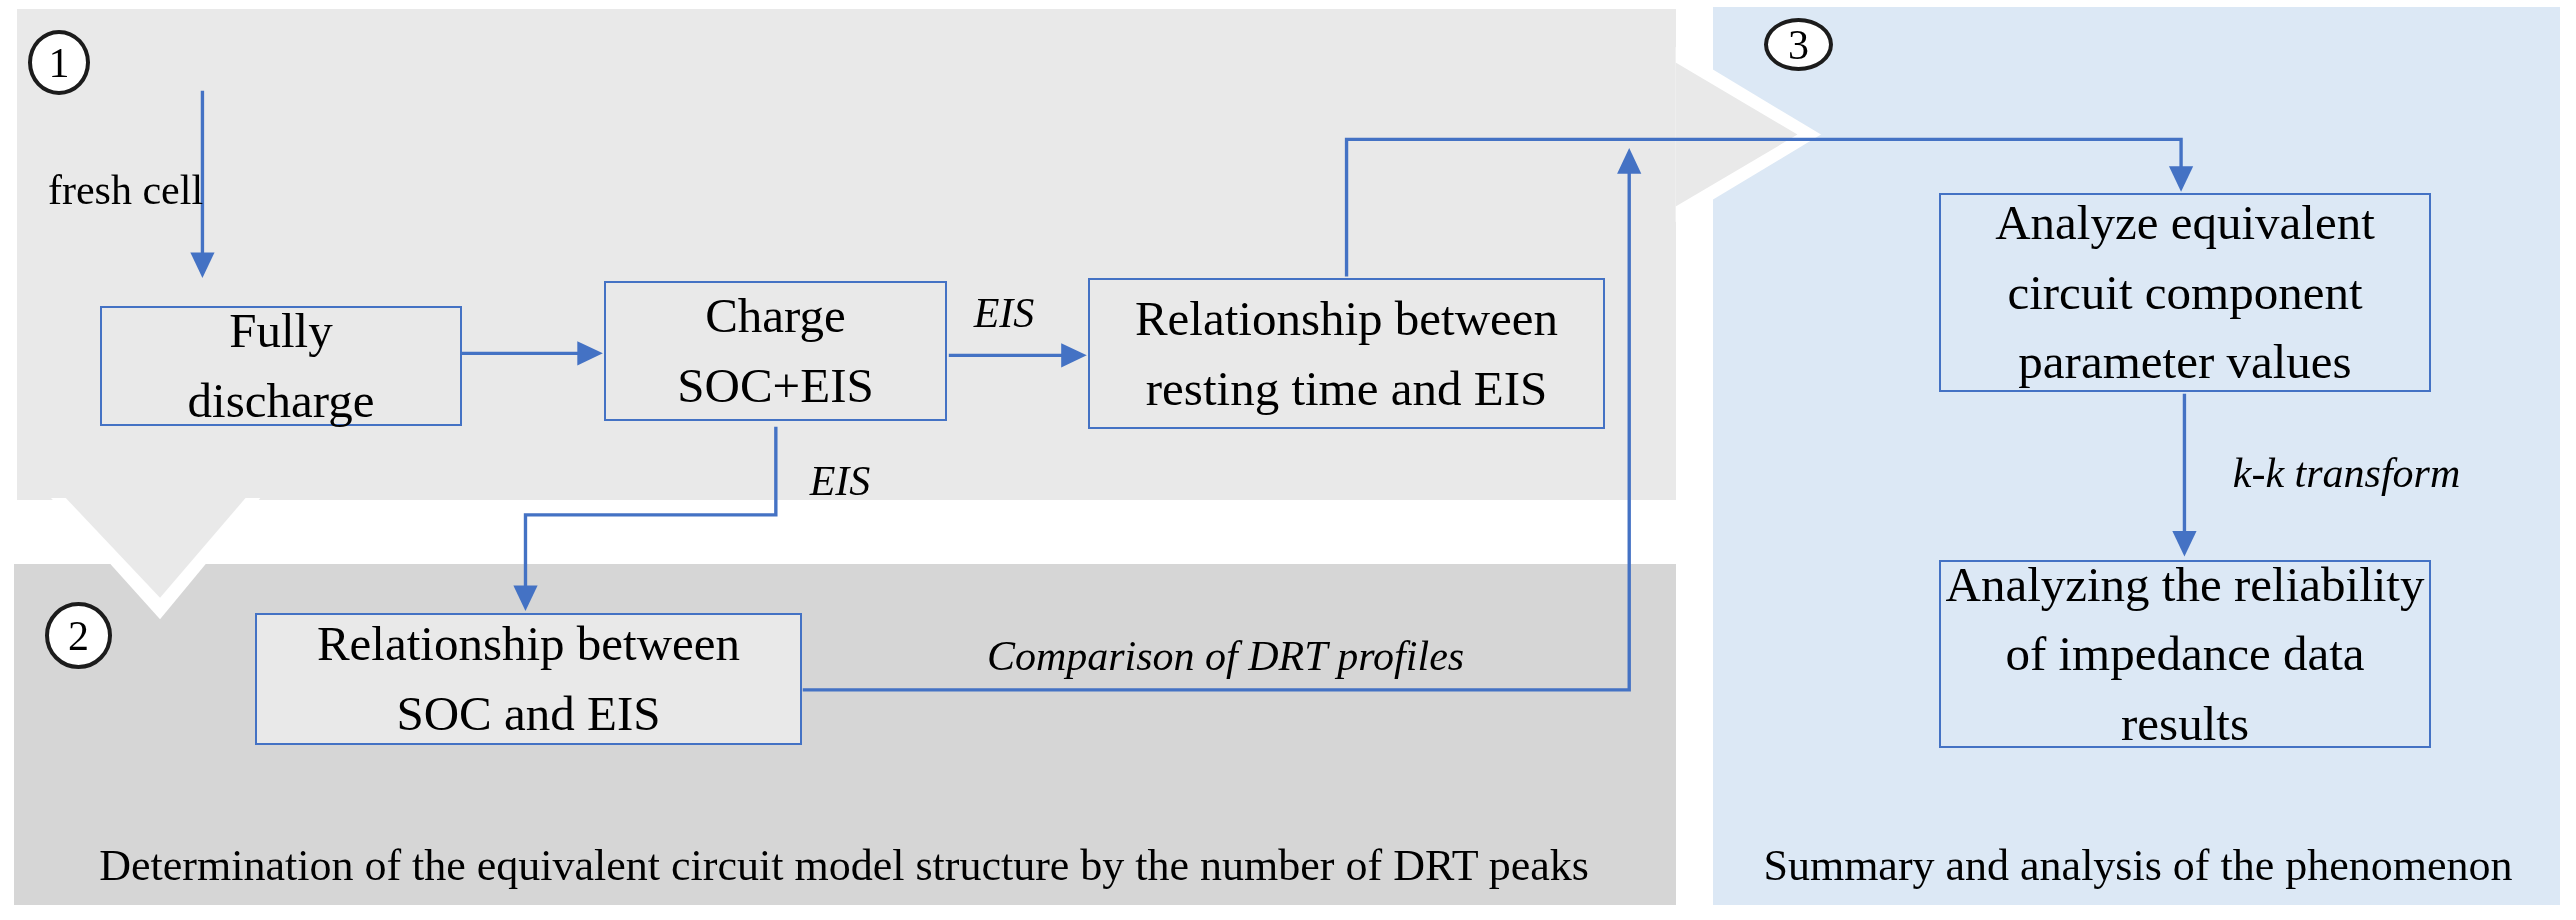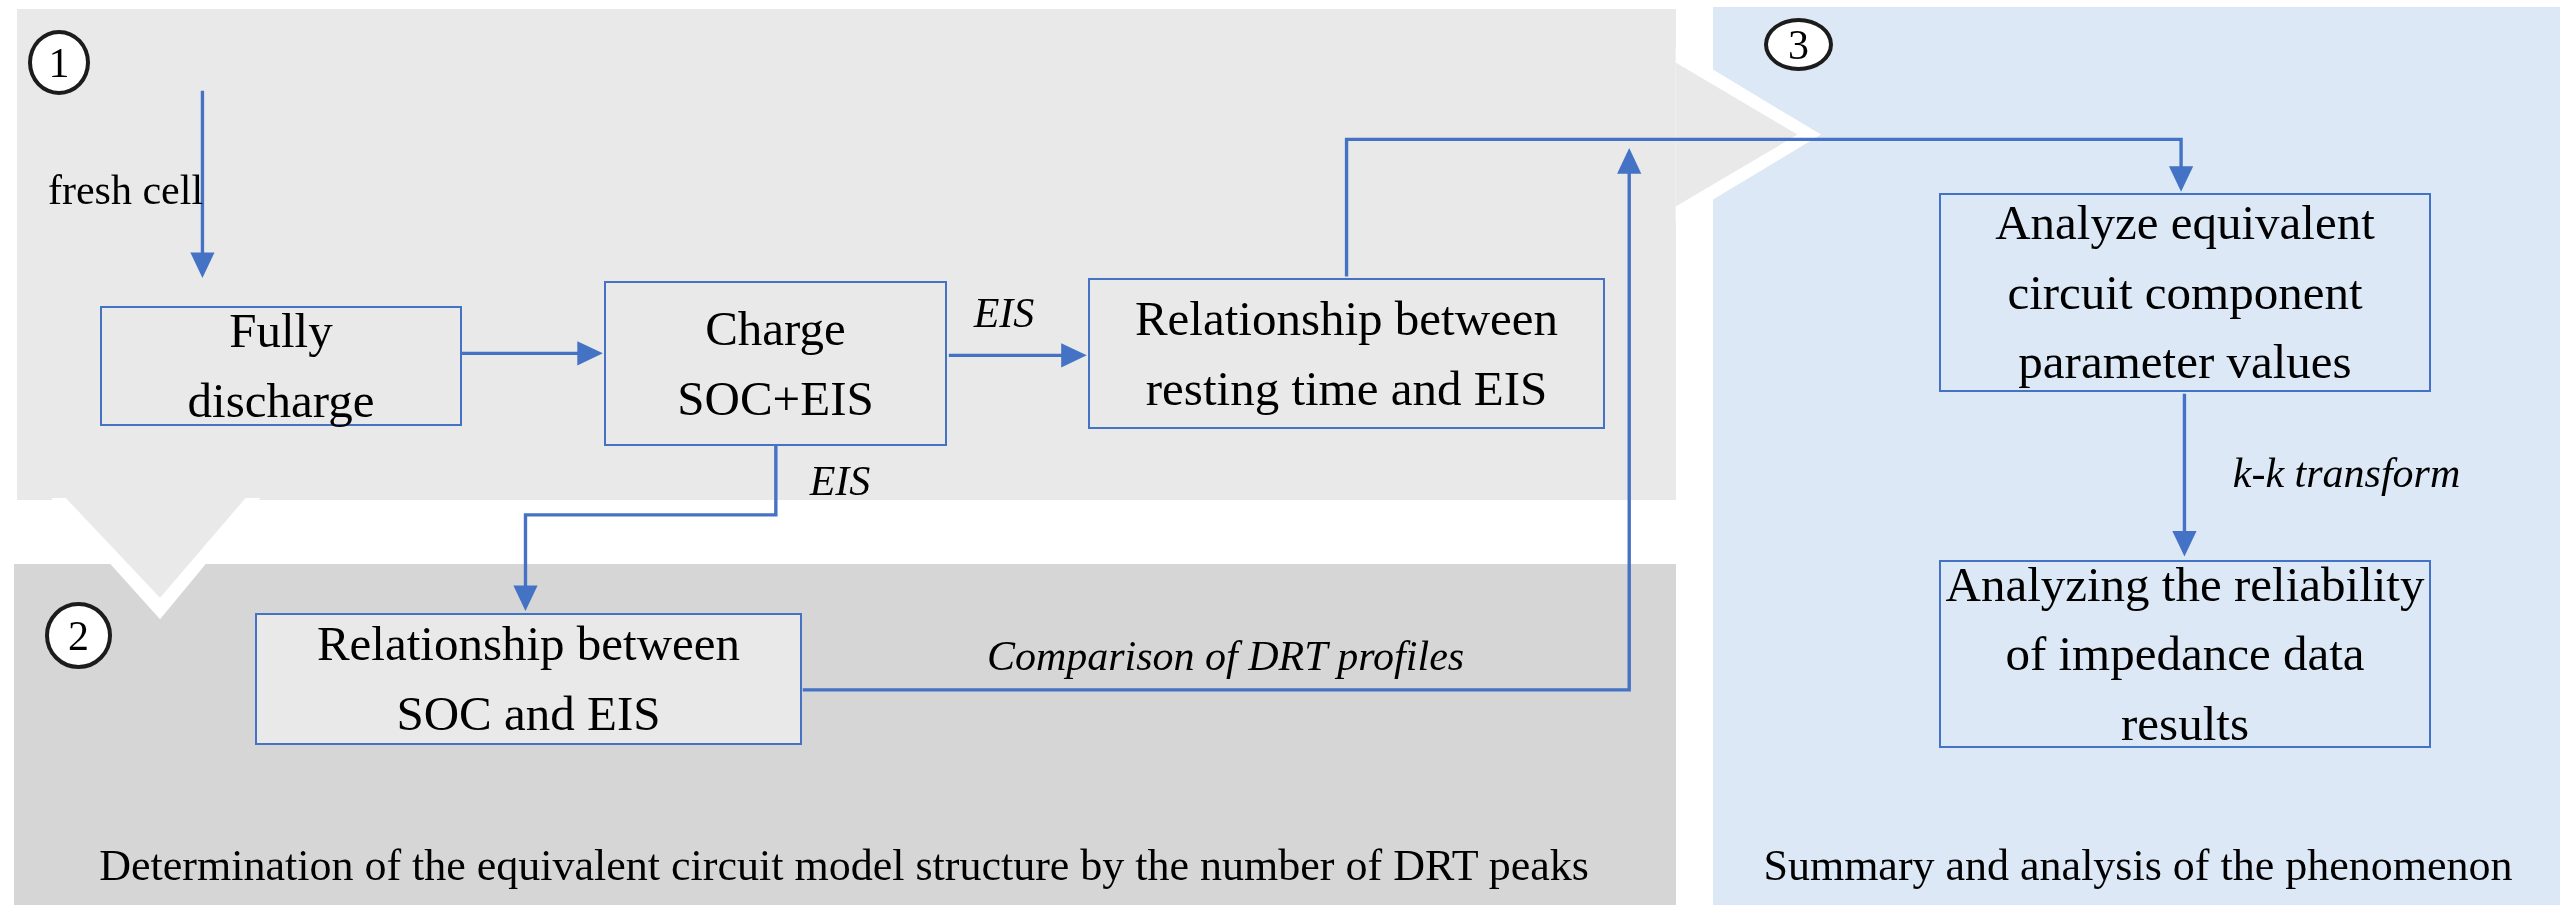--- a/index.html
+++ b/index.html
@@ -93,21 +93,21 @@
   <div class="badge" style="left:45px;top:602px;width:67px;height:67px;">
     <span>2</span>
   </div>
   <div class="badge" style="left:1764px;top:18px;width:69px;height:53px;">
     <span>3</span>
   </div>
 
   <div class="lbl" style="left:48px;top:167px;">fresh cell</div>
   <div class="node node-gray" style="left:100px;top:279px;width:362px;height:120px;margin-top:27px;">Fully
 discharge</div>
-  <div class="node node-gray" style="left:604px;top:281px;width:343px;height:165px;">Charge
+  <div class="node node-gray" style="left:604px;top:281px;width:343px;height:140px;">Charge
 SOC+EIS</div>
   <div class="lbl lbl-center" style="left:957px;top:290px;width:94px;">EIS</div>
   <div class="lbl lbl-center" style="left:793px;top:458px;width:94px;">EIS</div>
   <div class="node node-gray" style="left:1088px;top:278px;width:517px;height:151px;">Relationship between
 resting time and EIS</div>
 
   <div class="node node-gray" style="left:255px;top:613px;width:547px;height:132px;">Relationship between
 SOC and EIS</div>
   <div class="lbl lbl-center" style="left:889px;top:633px;width:673px;">Comparison of DRT profiles</div>
   <div class="caption" style="left:23.6px;top:840px;width:1641px;">Determination of the equivalent circuit model structure by the number of DRT peaks</div>

